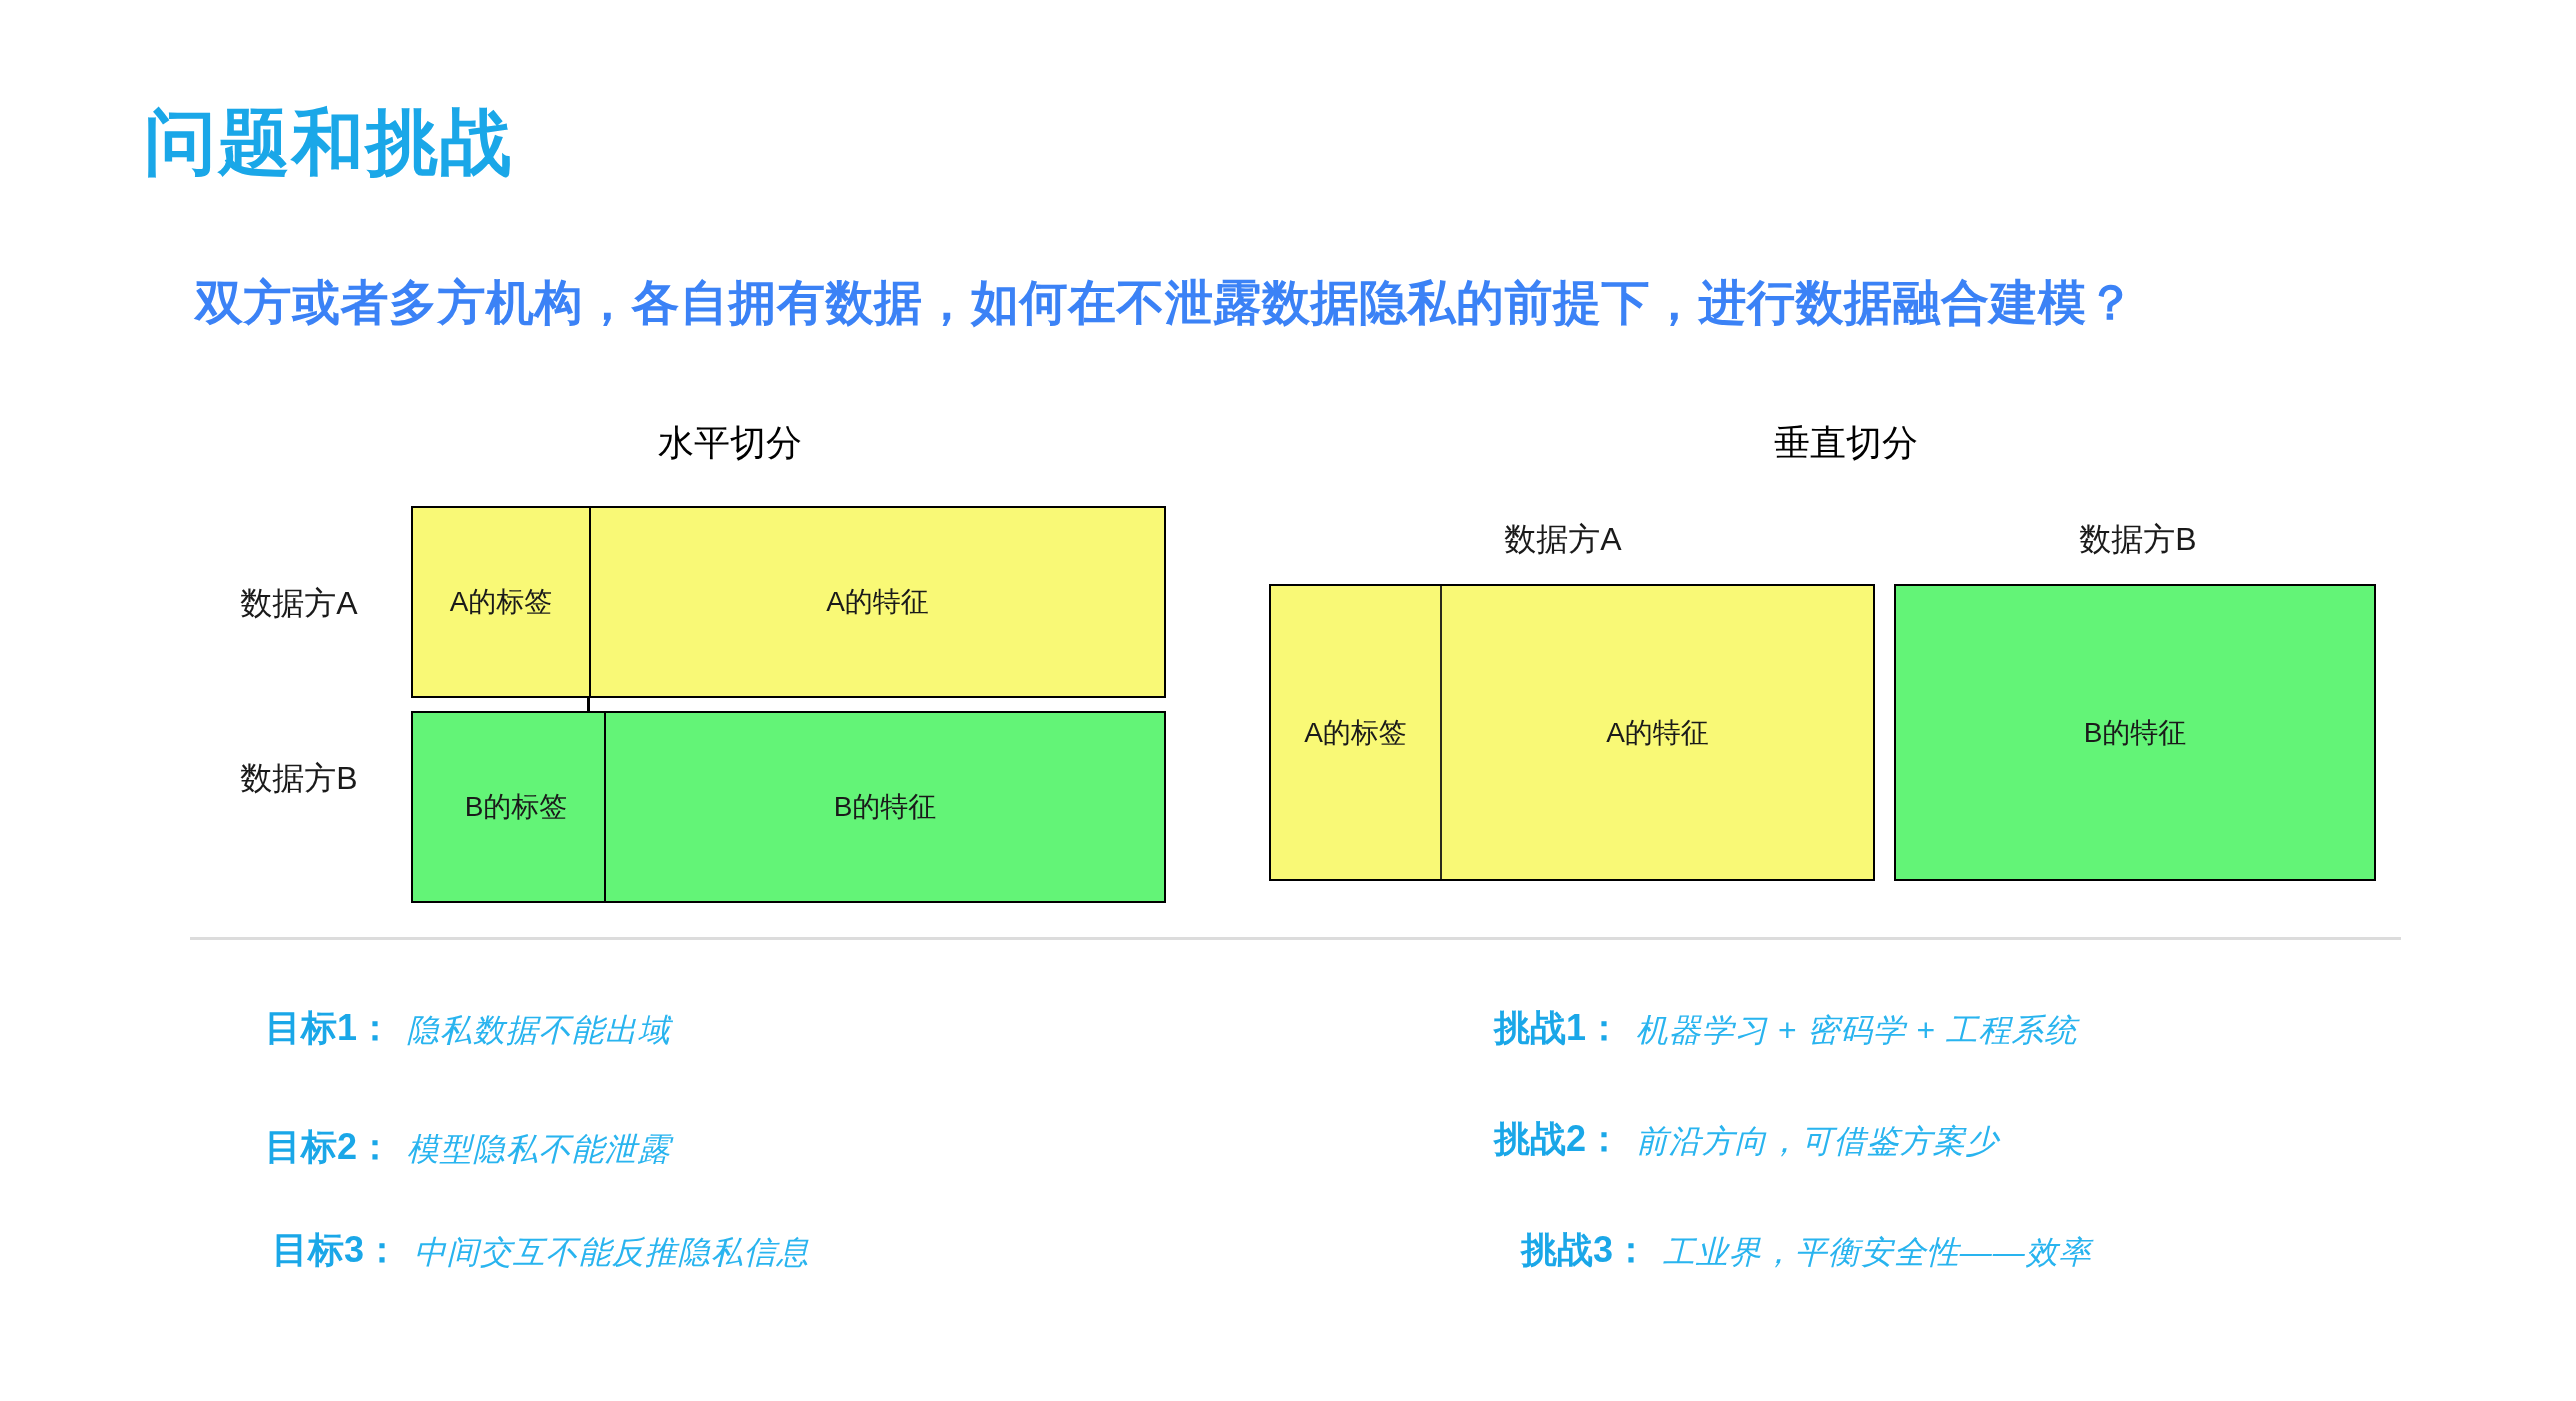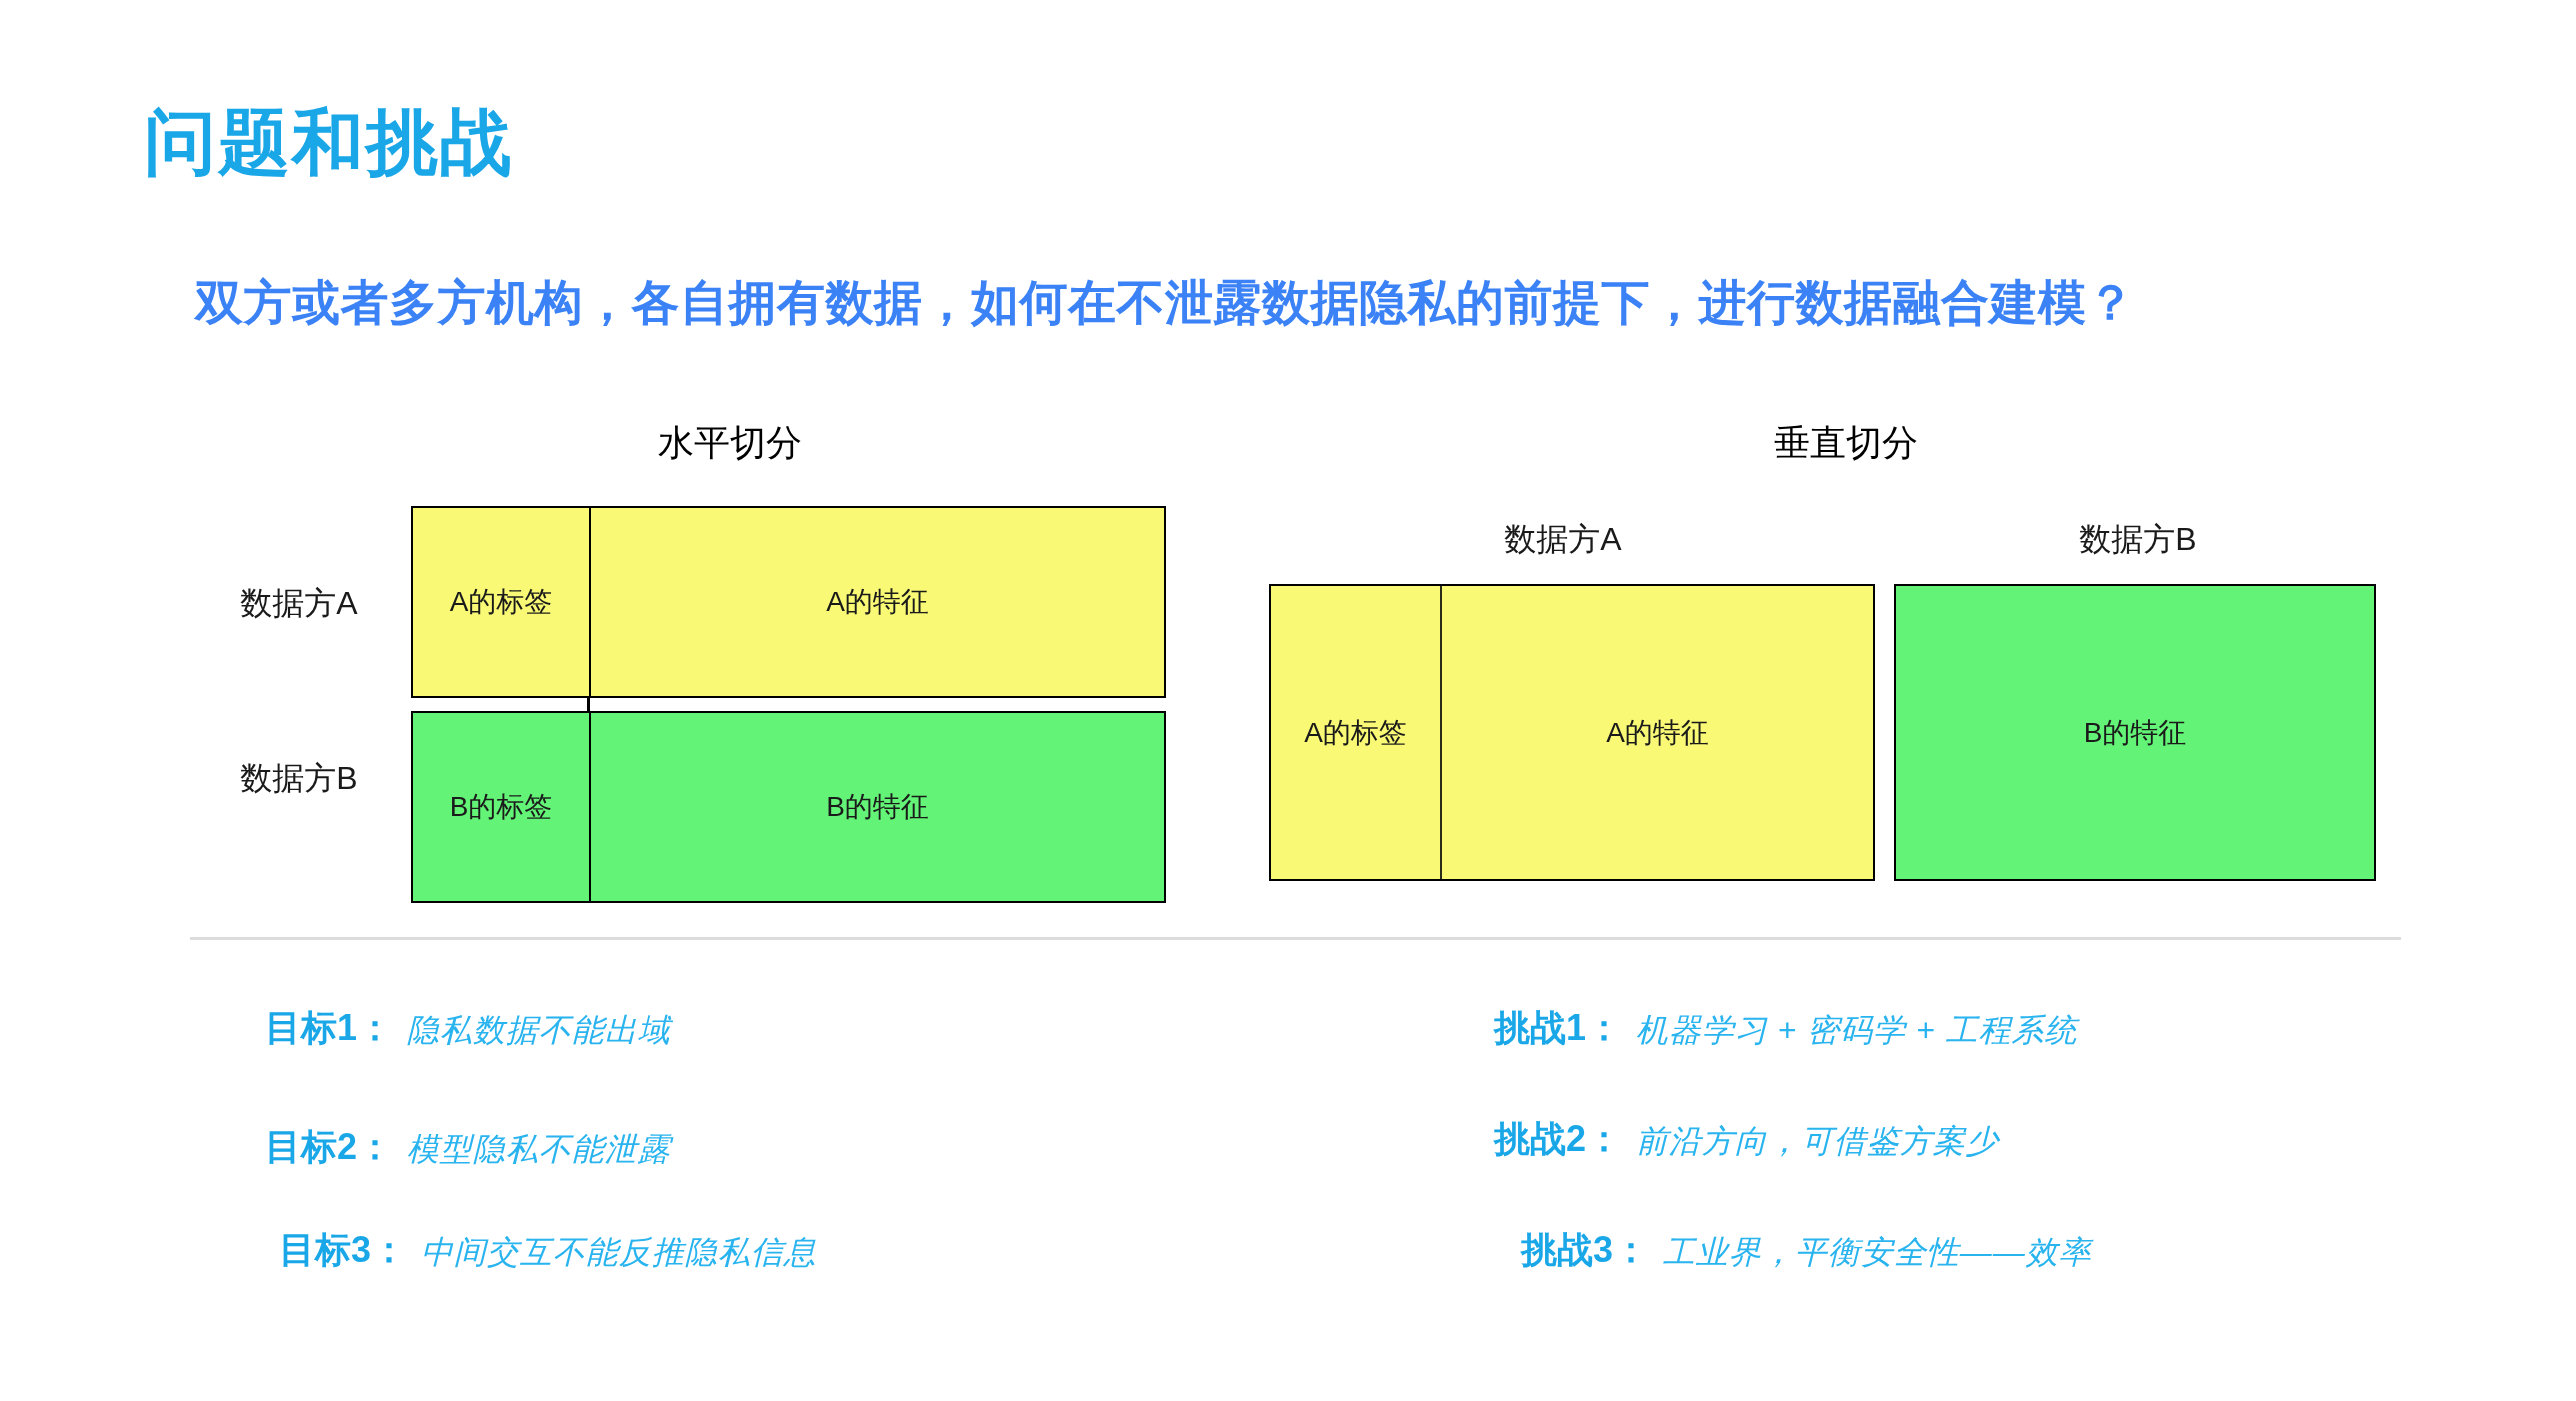--- a/index.html
+++ b/index.html
@@ -68,20 +68,21 @@
     box-sizing: border-box;
     display: flex;
   }
   #hrow-a {
     left: 411px; top: 506px; width: 755px; height: 192px;
     background: #f9f976;
   }
   #hrow-b {
     left: 411px; top: 711px; width: 755px; height: 192px;
     background: #63f477;
+    padding-left: 15px;
   }
   .hcell {
     display: flex;
     align-items: center;
     justify-content: center;
     font-size: 28px;
     color: #1a1a1a;
     box-sizing: border-box;
     white-space: nowrap;
   }
@@ -158,21 +159,21 @@
     margin-right: 13.6px;
   }
   .bullet-val {
     font-size: 32px;
     font-style: italic;
     color: #29b4ef;
     letter-spacing: 1px;
   }
   #goal-1      { left: 265px;  top: 1004px; }
   #goal-2      { left: 265px;  top: 1115px; margin-top: 8px; }
-  #goal-3      { left: 279px;  top: 1226px; }
+  #goal-3      { left: 272px;  top: 1226px; }
   #challenge-1 { left: 1494px; top: 1004px; }
   #challenge-2 { left: 1494px; top: 1115px; }
   #challenge-3 { left: 1494px; top: 1226px; margin-left: 27px; }
 </style>
 </head>
 <body>
 
 <div id="slide-title">问题和挑战</div>
 
 <div id="slide-subtitle">双方或者多方机构，各自拥有数据，如何在不泄露数据隐私的前提下，进行数据融合建模？</div>

